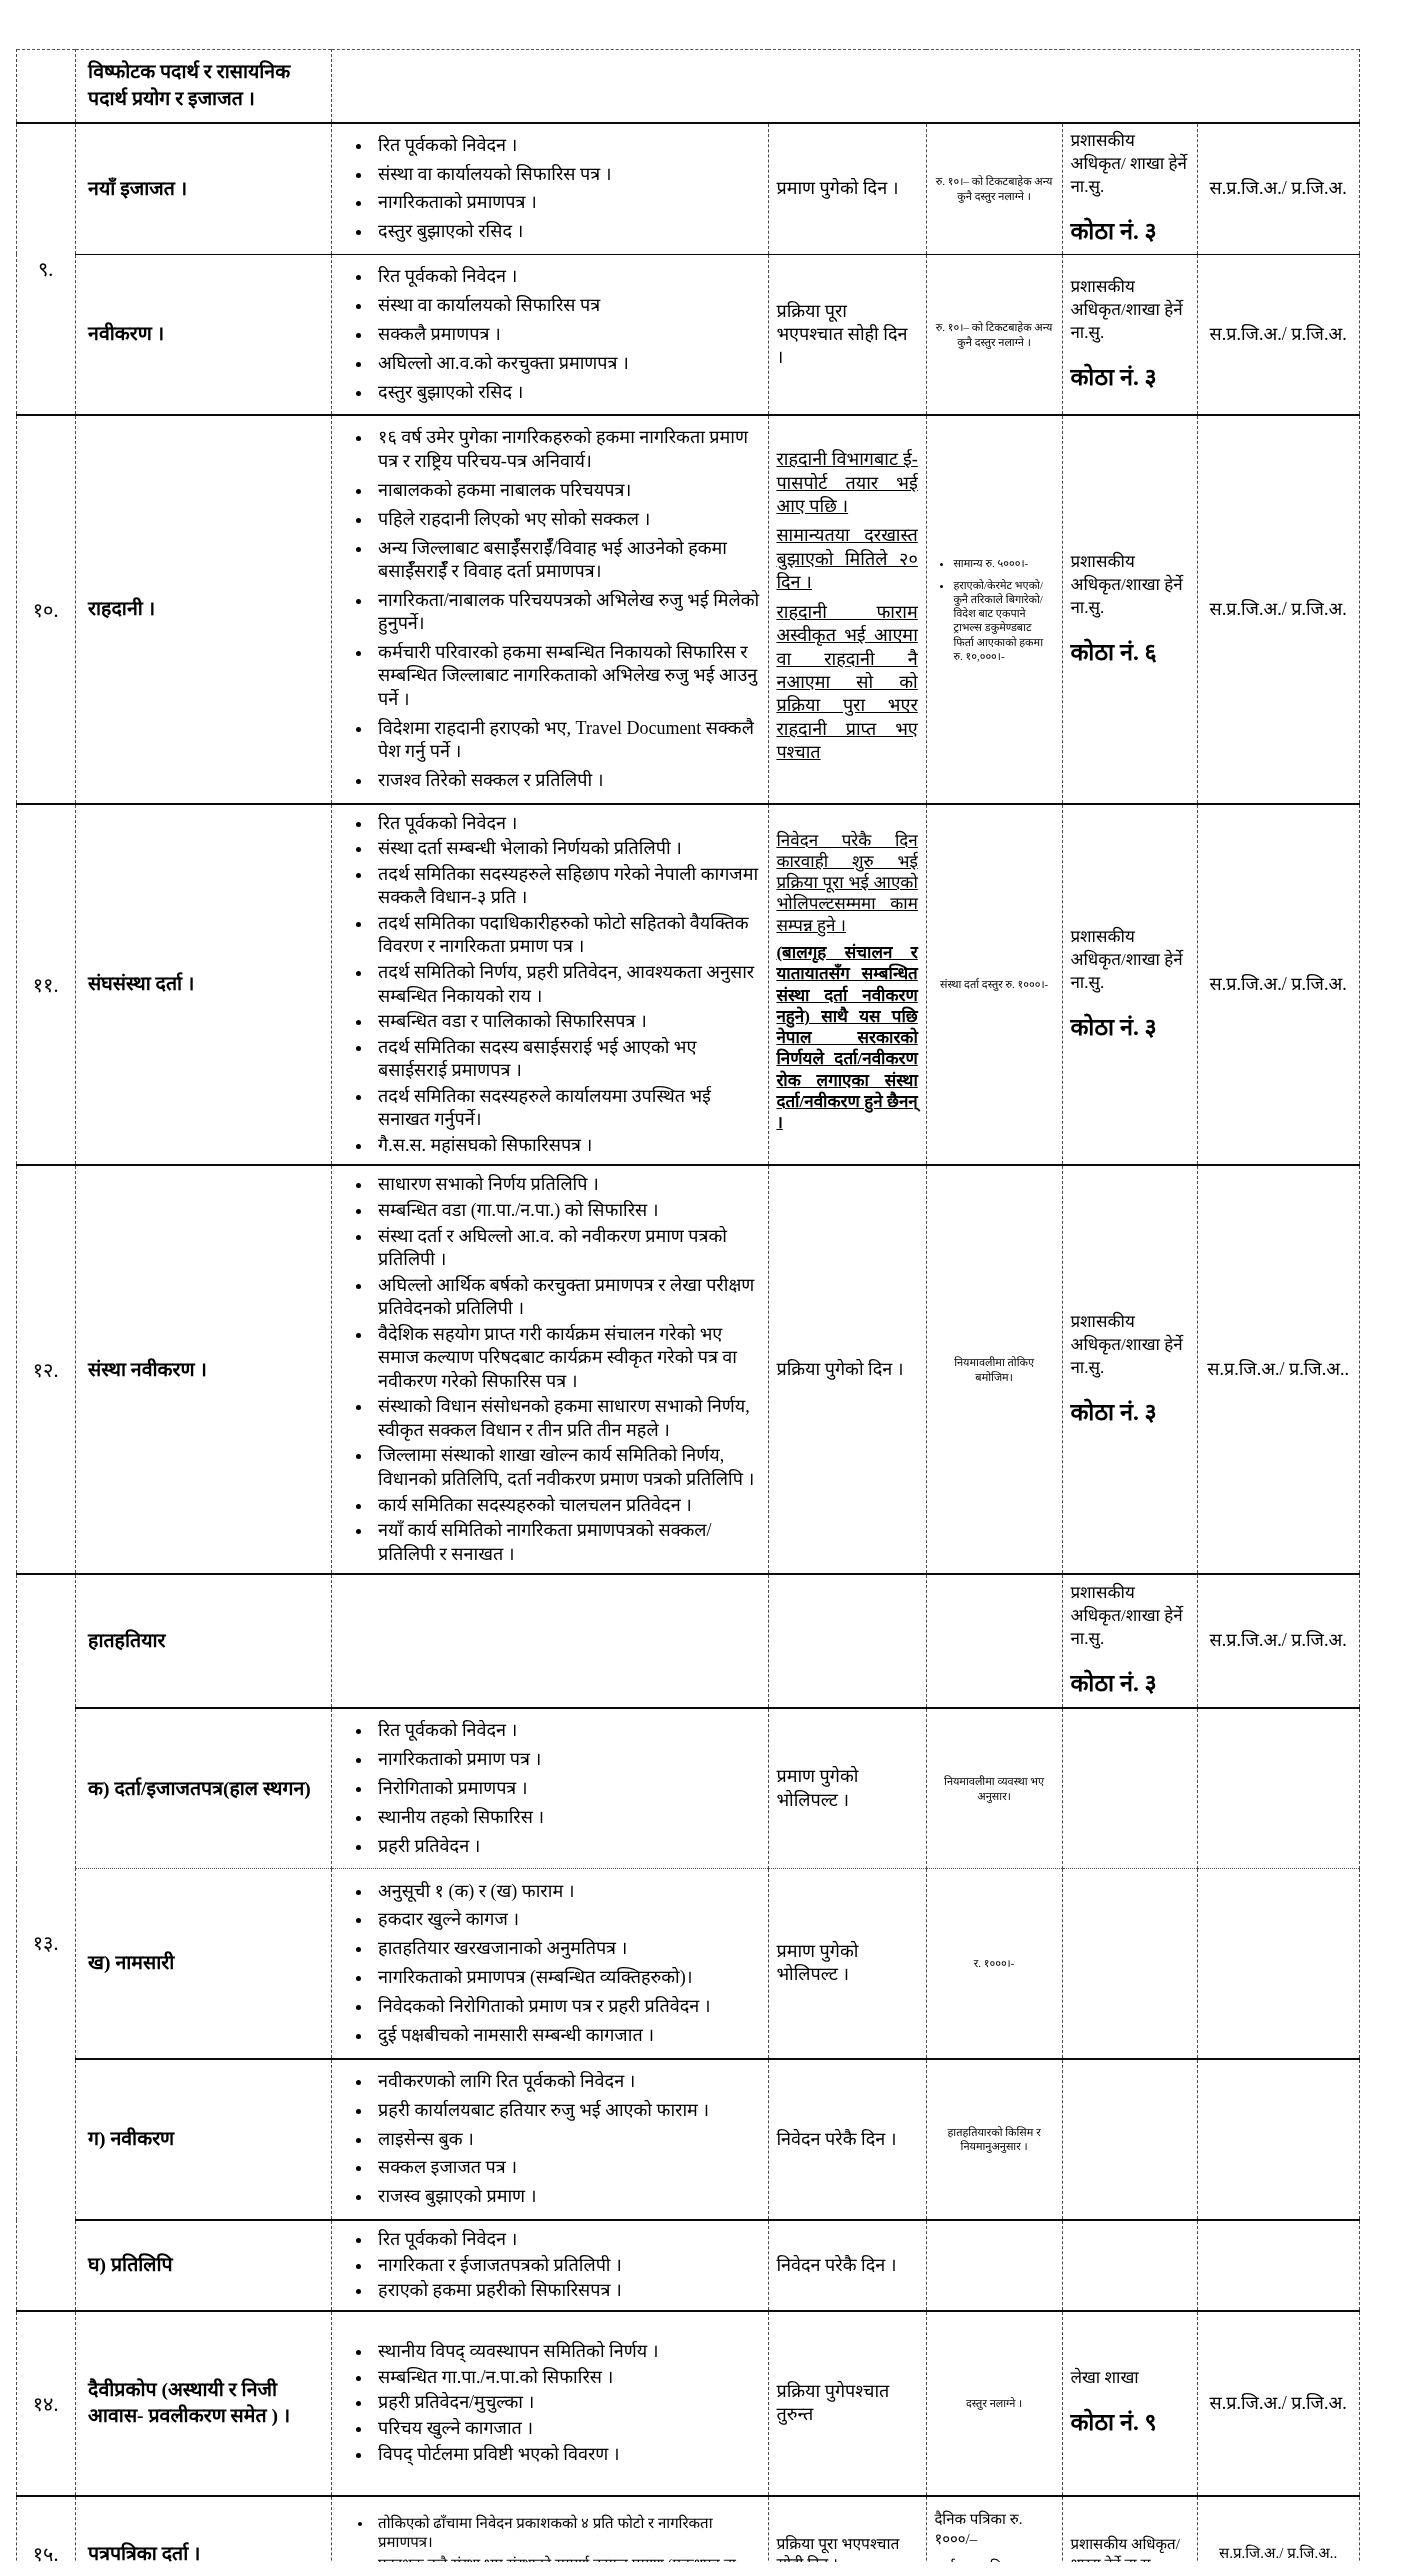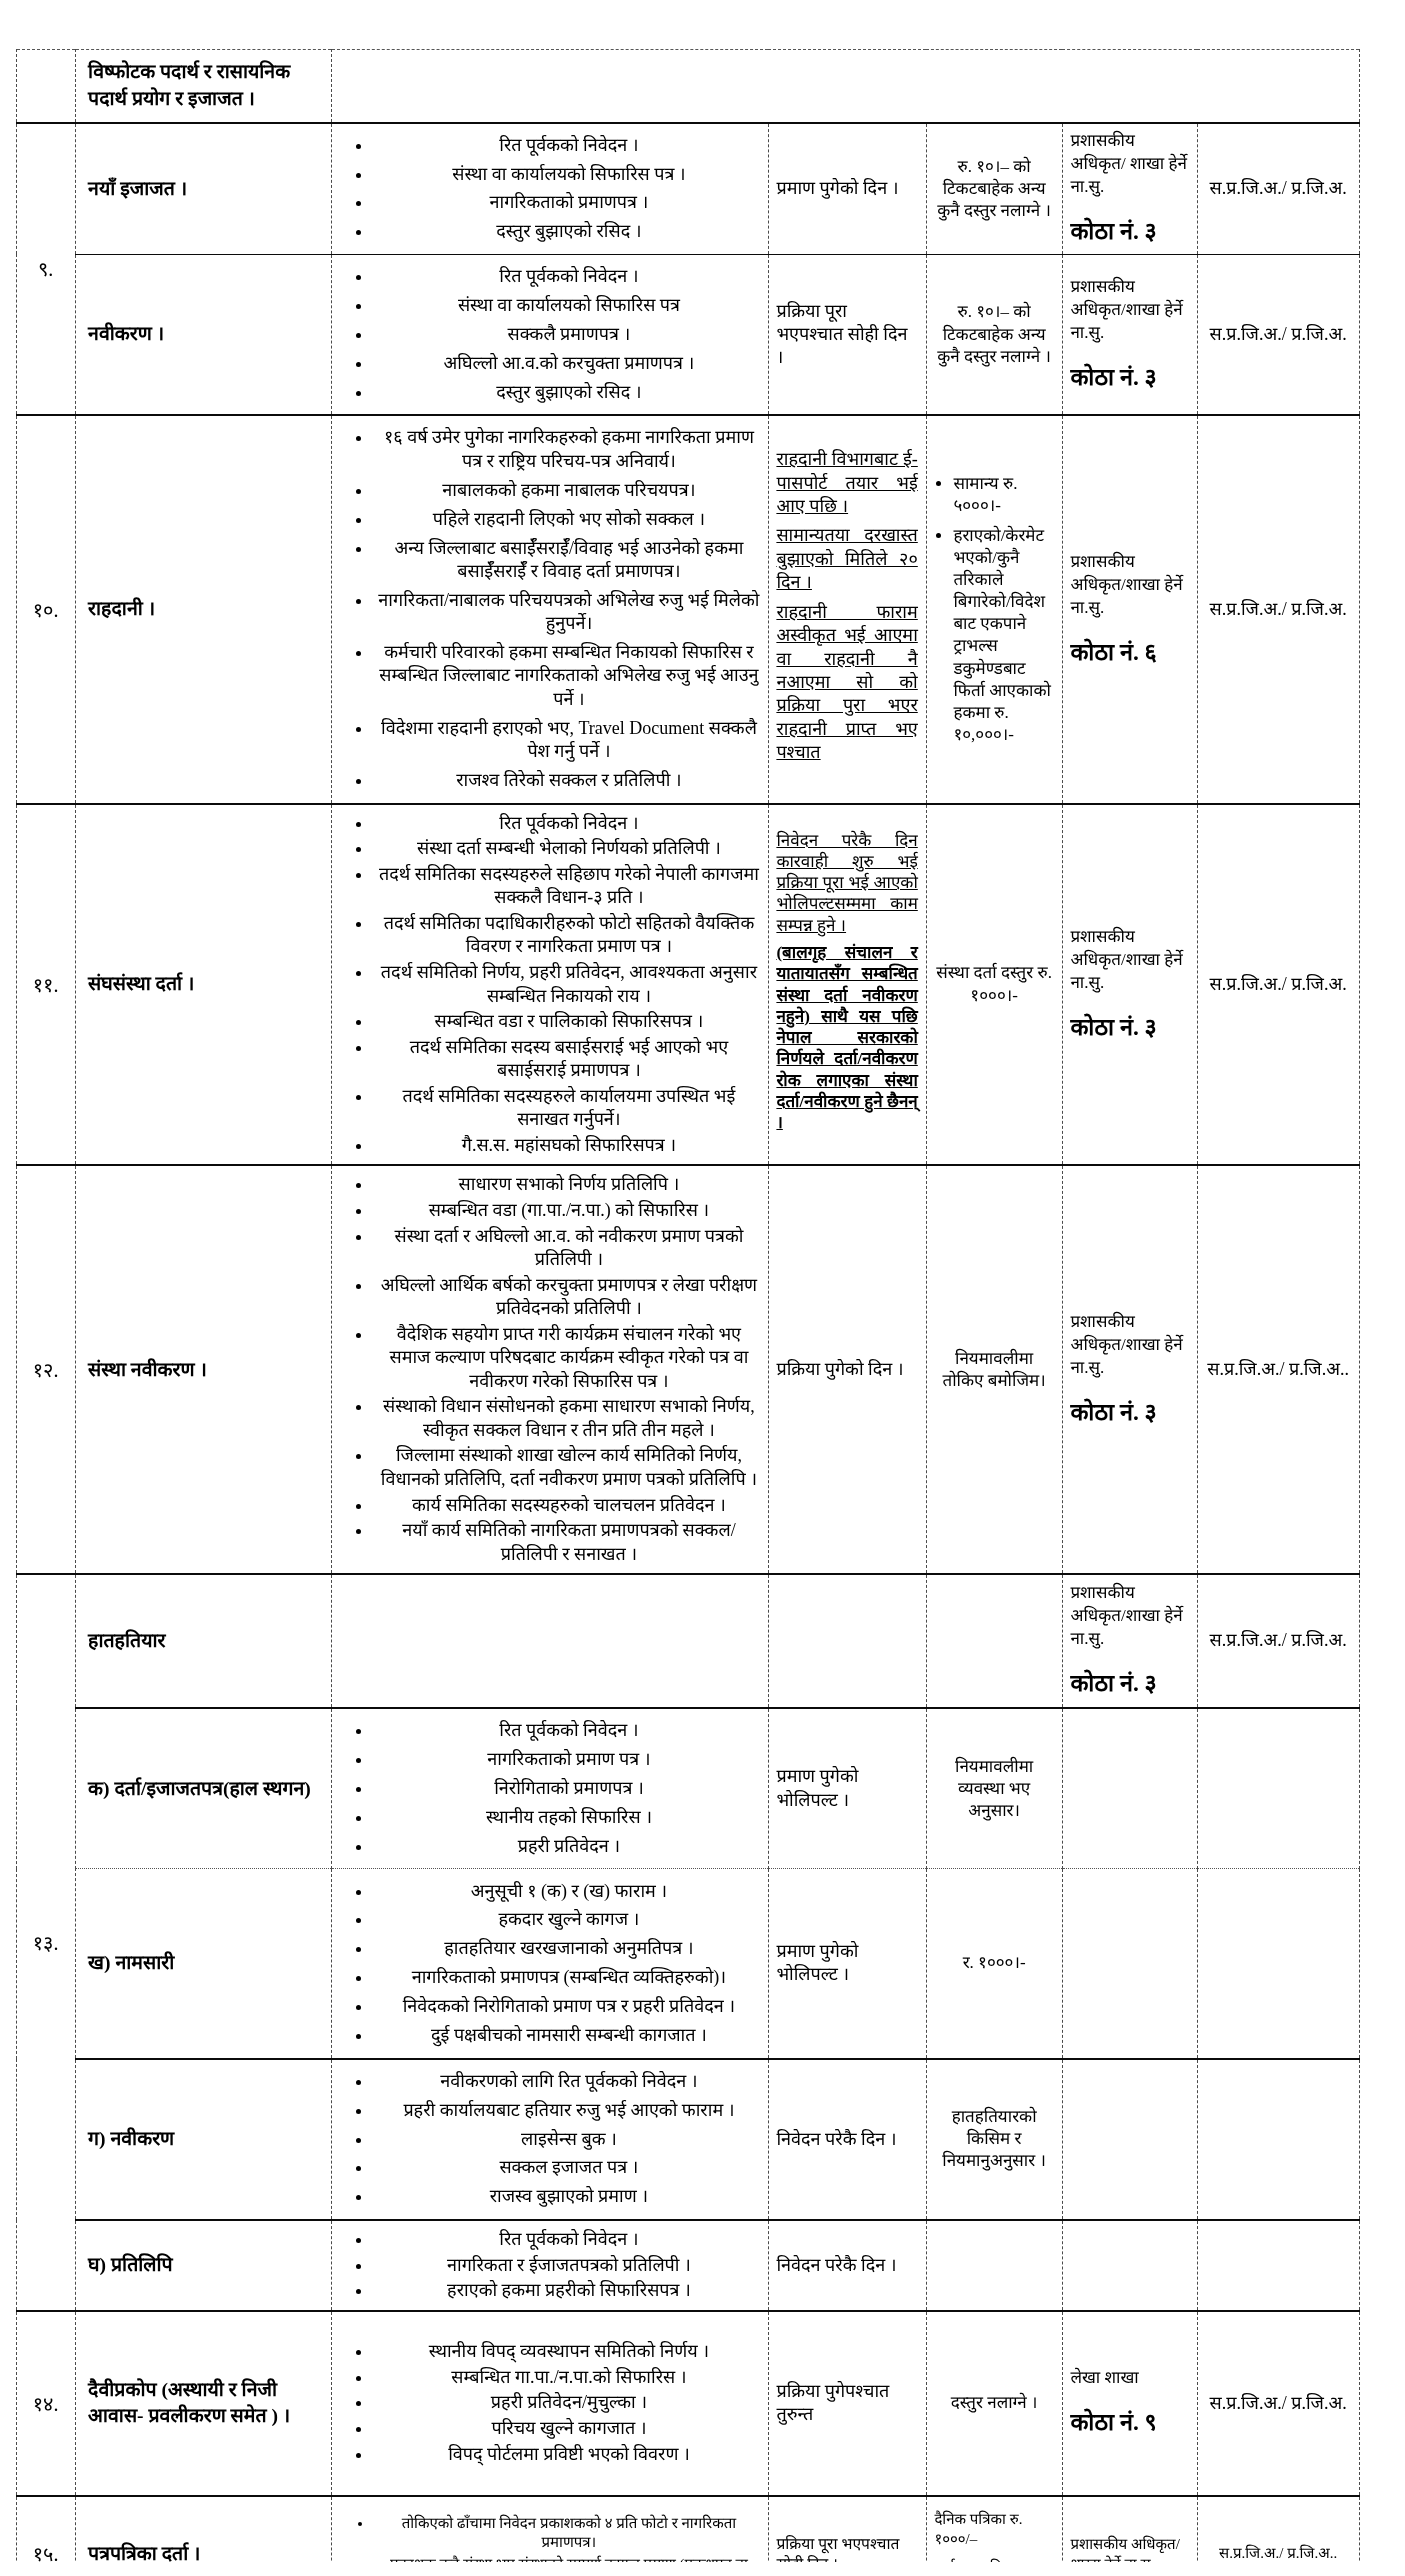--- a/index.html
+++ b/index.html
@@ -45,34 +45,34 @@
   
   tr.sep-thick > td { border-top:2.3px solid #0b0b0b; }
   tr.sep-thin  > td { border-top:1.6px solid #0b0b0b; }
   tr.sep-dot   > td { border-top:1.6px dotted #555; }
   tr.tr-15 > td { border-bottom:2.3px solid #0b0b0b; }
 
   .c-sn { text-align:center; font-size:20px; }
   .c-service { font-weight:bold; font-size:19.5px; line-height:1.35; padding-left:12.5px; }
 
   .c-docs { font-size:18px; line-height:1.3; }
-  .c-docs ul { margin:0; padding-left:34px;text-align:center; }
+  .c-docs ul { margin:0; padding-left:34px; }
   .c-docs li { margin:5.5px 0; padding-left:4.7px; }
   tr.tight .c-docs li { margin:2.3px 0; }
   tr.tr-15 .c-docs { font-size:15px; line-height:1.3; }
   tr.tr-15 .c-docs li { margin:2.3px 0; }
 
   .c-time { font-size:18px; line-height:1.3; }
   .c-time p { margin:0 0 6.2px 0;text-decoration:underline; }
   .c-time.justify { text-align:justify; }
   tr.tr-11 .c-time { font-size:17px; line-height:1.25; }
   .t-bold { font-weight:bold; }
   tr.tr-15 .c-time { font-size:15.6px; }
 
-  .c-fee { font-size:17px; line-height:1.3; text-align:center; }
+  .c-fee { font-size:11px; line-height:1.3; text-align:center; }
   .c-fee ul { margin:0; padding-left:19px; text-align:left; }
   .c-fee li { margin:7.8px 0; }
   tr.tr-15 .c-fee { font-size:15px; text-align:left; }
   .fee-line { margin:9px 0; }
 
   .c-officer { text-align:left; font-size:17px; line-height:1.35; }
   .kotha { font-weight:bold; font-size:23.4px; margin-top:17px; white-space:nowrap; }
   tr.tr-15 .c-officer { font-size:15px; }
 
   .c-complaint { text-align:center; font-size:18px; line-height:1.4; }

